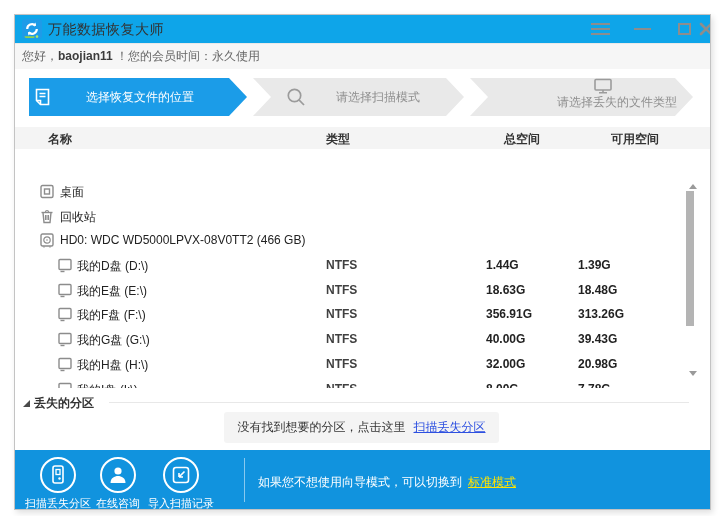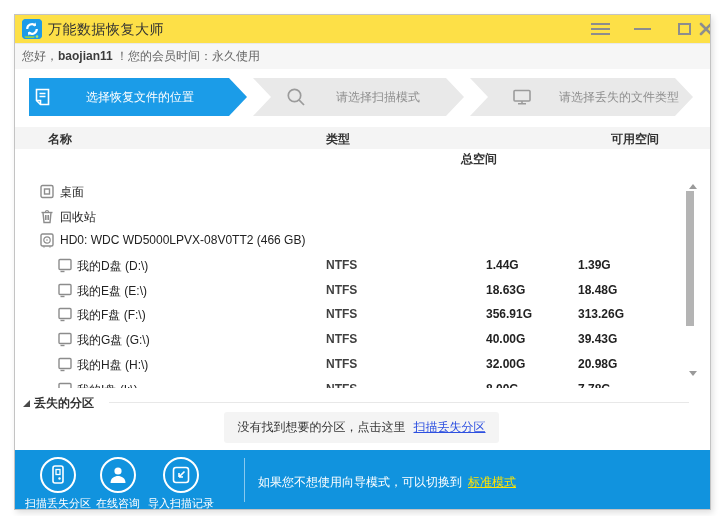--- a/index.html
+++ b/index.html
@@ -1,21 +1,21 @@
 <!DOCTYPE html>
 <html><head>
 <meta charset="utf-8">
 <style>
   * { margin:0; padding:0; box-sizing:border-box; }
   html,body { width:720px; height:516px; background:#fff; font-family:"Liberation Sans", sans-serif; }
   .window { position:absolute; left:14px; top:14px; width:697px; height:496px; background:#fff;
             border:1px solid #c3c3c3; box-shadow:2px 3px 6px rgba(0,0,0,0.12); overflow:hidden; }
 
   
-  .titlebar { position:absolute; left:0; top:0; right:0; height:28px; background:#fde047; }
+  .titlebar { position:absolute; left:0; top:0; right:0; height:28px; background:#0ea5e9; }
   .appicon { position:absolute; left:7px; top:4px; width:20px; height:20px; border-radius:4px;
              background:#1e9be8; overflow:hidden; }
   .title { position:absolute; left:33px; top:6px; font-size:14px; color:#333; letter-spacing:0.5px; }
   .winctl { position:absolute; left:0; top:0; right:0; height:28px; }
   .wbtn { position:absolute; top:4px; display:flex; align-items:center; justify-content:center; width:20px; height:20px; }
   .hamburger { left:575px; flex-direction:column; gap:3px; }
   .minimize { left:617px; }
   .maximize { left:659px; }
   .close { left:681px; }
   .hamburger i { display:block; width:19px; height:2px; background:#8d8d8d; }
@@ -28,32 +28,32 @@
   .greeting b { color:#3c3c3c; }
 
   
   .steps { position:absolute; left:0; top:63px; right:0; height:38px; }
   .step { position:absolute; top:0; height:38px; display:flex; align-items:center; }
   .step1 { left:14px; width:218px; background:#1b9ce8; color:#fff;
            clip-path:polygon(0 0, calc(100% - 18px) 0, 100% 50%, calc(100% - 18px) 100%, 0 100%); padding-left:6px; }
   .step2 { left:238px; width:211px; background:#e9e9e9; color:#8f8f8f;
            clip-path:polygon(0 0, calc(100% - 18px) 0, 100% 50%, calc(100% - 18px) 100%, 0 100%, 18px 50%); padding-left:33px; }
   .step3 { left:455px; width:223px; background:#e9e9e9; color:#8f8f8f;
-           clip-path:polygon(0 0, calc(100% - 18px) 0, 100% 50%, calc(100% - 18px) 100%, 0 100%, 18px 50%); padding-left:43px; }
+           clip-path:polygon(0 0, calc(100% - 18px) 0, 100% 50%, calc(100% - 18px) 100%, 0 100%, 18px 50%); padding-left:43px;flex-direction:column; }
   .step .slabel { font-size:12px; }
   .step1 .slabel { margin-left:36px; }
   .step2 .slabel { margin-left:30px; }
   .step3 .slabel { margin-left:28px; }
 
   
   .colhead { position:absolute; left:0; top:112px; right:0; height:22px; background:#f4f4f4; }
   .colhead span { position:absolute; top:4px; font-size:12px; color:#333; font-weight:bold; }
   .c-name  { left:33px; }
   .c-type  { left:311px; }
-  .c-total { left:446px;margin-top:20px; }
+  .c-total { left:489px; }
   .c-free  { left:596px; }
 
   
   .section { position:absolute; left:0; right:0; height:23px; }
   .sec-devices { top:139px; }
   .sec-lost { top:376px; }
   .tri { position:absolute; left:8px; top:9px; width:7px; height:7px; background:#4a4a4a;
          clip-path:polygon(100% 0, 100% 100%, 0 100%); }
   .sec-label { position:absolute; left:19px; top:4px; font-size:12px; font-weight:bold; color:#333; }
   .sec-line { position:absolute; left:94px; right:21px; top:11px; height:1px; background:#e8e8e8; }

